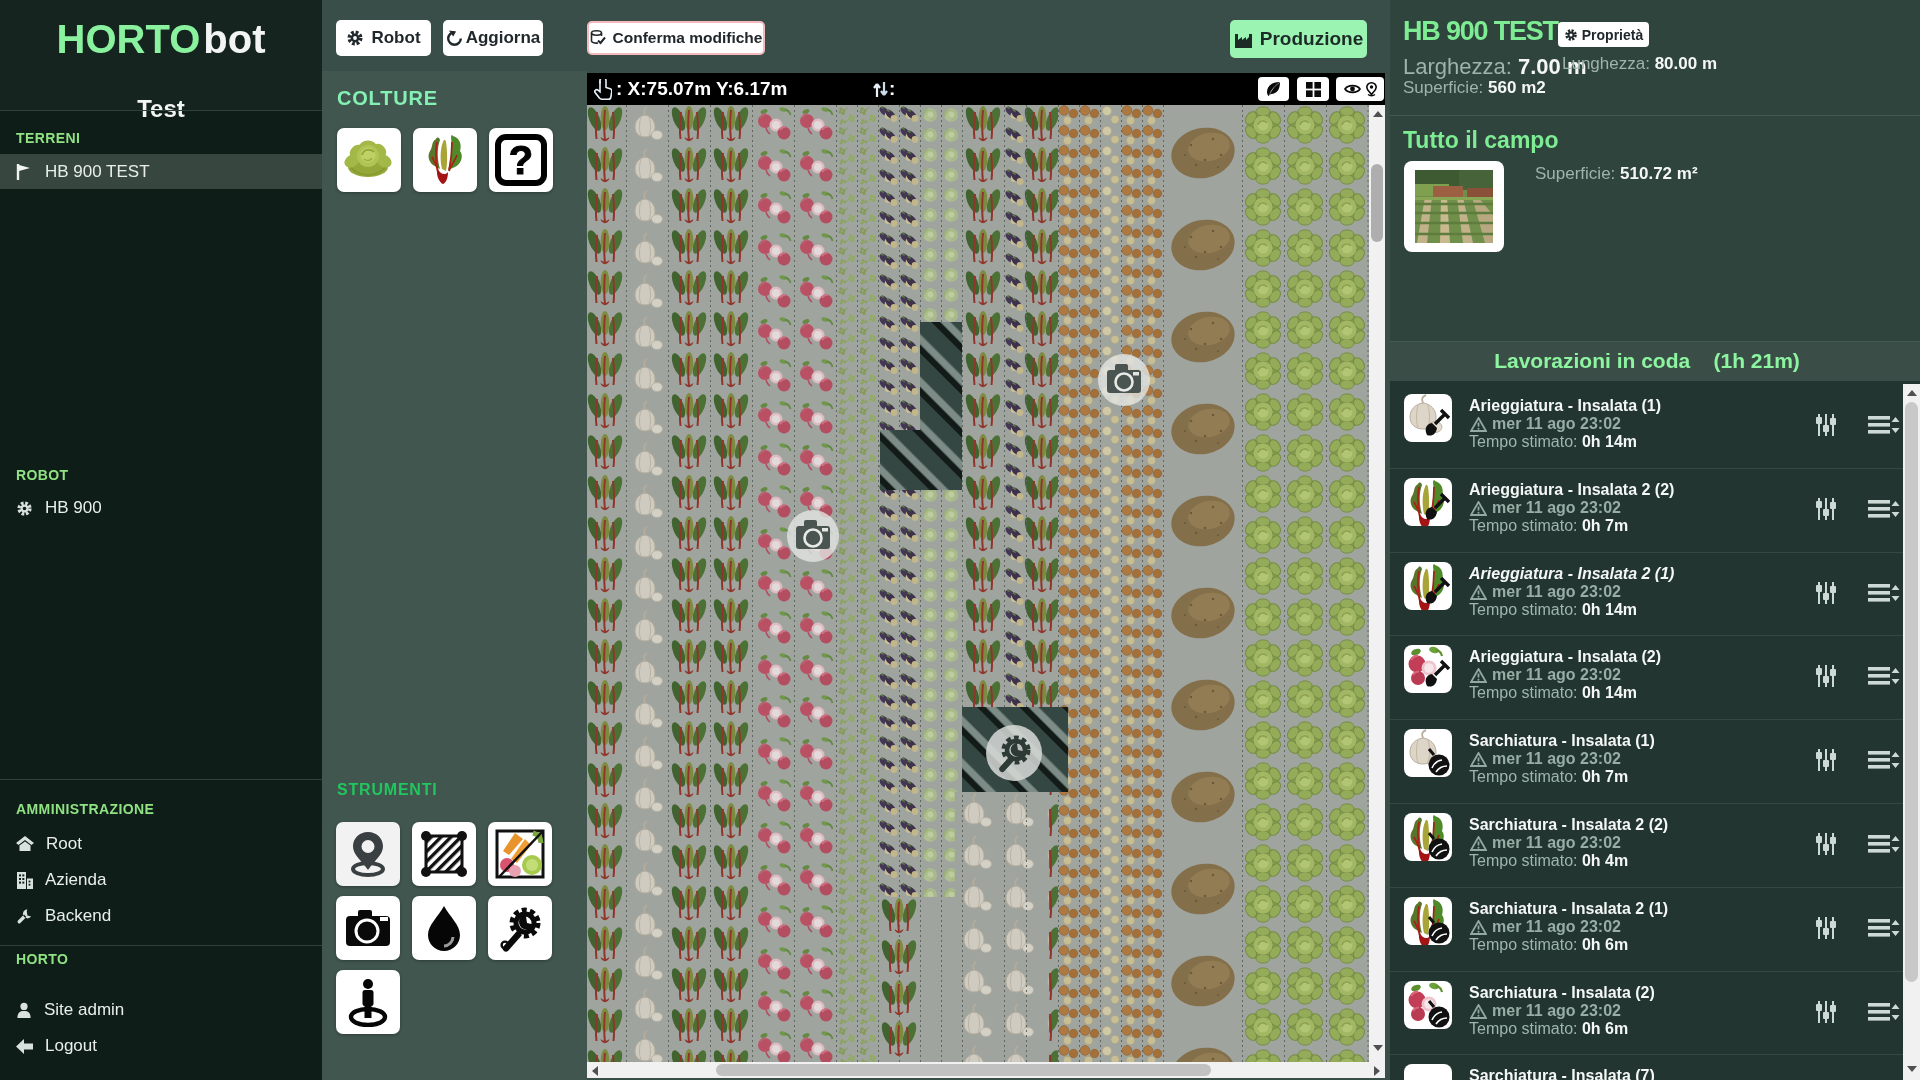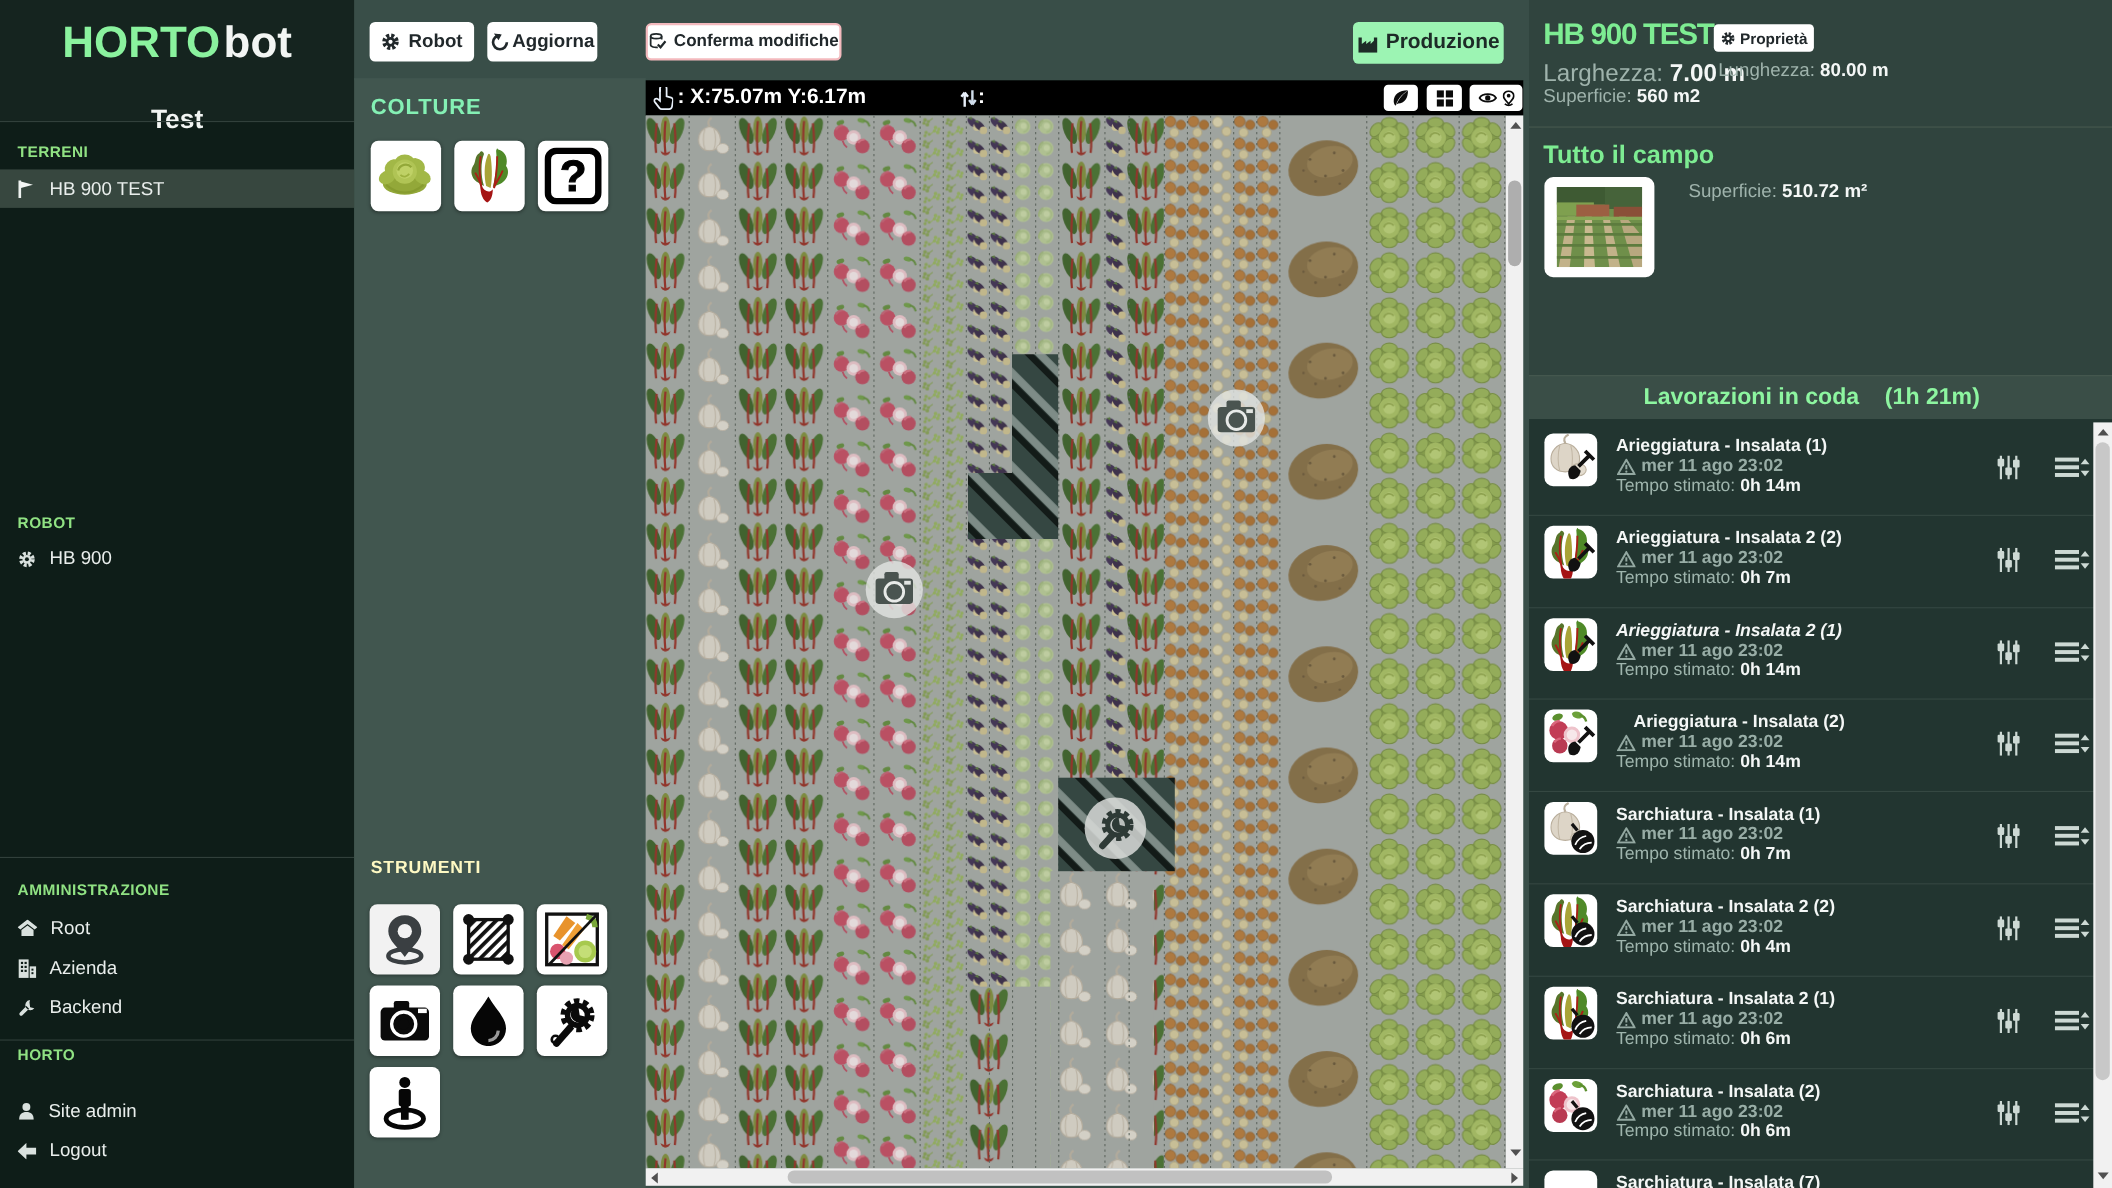--- a/index.html
+++ b/index.html
@@ -185,21 +185,21 @@
     </svg>
 </div>
 
 <div class="tile" style="left:489px;top:128px;">
   <svg width="52" height="52" viewBox="0 0 52 52">
       <rect x="3" y="3" width="46" height="46" rx="8" fill="none" stroke="#000" stroke-width="6"></rect>
       <text x="26" y="40" font-size="40" font-weight="bold" fill="#000" stroke="#000" stroke-width="1" text-anchor="middle" font-family="Liberation Sans, sans-serif">?</text>
     </svg>
 </div>
 
-<div class="abs" style="left:337px;top:781px;font-size:16px;font-weight:bold;color:#fef9c3;letter-spacing:0.8px;">STRUMENTI</div>
+<div class="abs" style="left:337px;top:781px;font-size:16px;font-weight:bold;color:#22c55e;letter-spacing:0.8px;">STRUMENTI</div>
 
 <div class="tile" style="left:336px;top:822px;background:#f2f2f2;">
   <svg width="52" height="52" viewBox="0 0 52 52">
       <ellipse cx="26" cy="41" rx="15" ry="6" fill="none" stroke="#3a3f42" stroke-width="4"></ellipse>
       <path d="M26 4 C17 4 11 10.5 11 18.5 C11 27 20 33 26 42 C32 33 41 27 41 18.5 C41 10.5 35 4 26 4 Z" fill="#3a3f42"></path>
       <circle cx="26" cy="18.5" r="6.5" fill="#f2f2f2"></circle>
     </svg>
 </div>
 
 <div class="tile" style="left:412px;top:822px;">
@@ -682,21 +682,21 @@
         <path d="M32 5 q5 1 6 6" fill="none" stroke="#5b8f2e" stroke-width="2.2"></path>
         <circle cx="13" cy="19" r="8.5" fill="#c23d56"></circle>
         <path d="M7 15 a8.5 8.5 0 0 1 7 -4.5" fill="none" stroke="#d9677c" stroke-width="2.4"></path>
         <circle cx="25" cy="23" r="7.5" fill="#eec3cb"></circle>
         <circle cx="25" cy="23" r="4.8" fill="#f6e8ea"></circle>
         <circle cx="14" cy="33" r="7" fill="#b93a52"></circle>
         <path d="M9 30 a7 7 0 0 1 6 -3.6" fill="none" stroke="#d9677c" stroke-width="2"></path>
         <path d="M31 30 L41 20 M37 16 L45 24" stroke="#111" stroke-width="3.4"></path>
         <path d="M23 41 C20 35 22 30 28 29 L33 34 C32 40 28 43 23 41 Z" fill="#111"></path>
       </svg></div>
-<div class="jobtitle" style="top:648px;margin-left:16px;">Arieggiatura - Insalata (2)</div>
+<div class="jobtitle" style="top:648px;">Arieggiatura - Insalata (2)</div>
 <div class="abs" style="left:1470px;top:668px;"><svg width="17" height="15" viewBox="0 0 17 15">
         <path d="M8.5 1 L16 14 L1 14 Z" fill="none" stroke="#93a8a1" stroke-width="1.8"></path>
         <path d="M8.5 5.5 L8.5 9.5" stroke="#93a8a1" stroke-width="1.8"></path>
         <circle cx="8.5" cy="11.8" r="1" fill="#93a8a1"></circle>
       </svg></div>
 <div class="jobdate" style="top:666px;">mer 11 ago 23:02</div>
 <div class="jobtempo" style="top:684px;">Tempo stimato: <span class="b wht">0h 14m</span></div>
 <div class="abs" style="left:1815px;top:665px;"><svg width="22" height="22" viewBox="0 0 22 22">
         <g stroke="#cdd9d4" stroke-width="2">
           <path d="M4 0 V22 M11 0 V22 M18 0 V22"></path>

